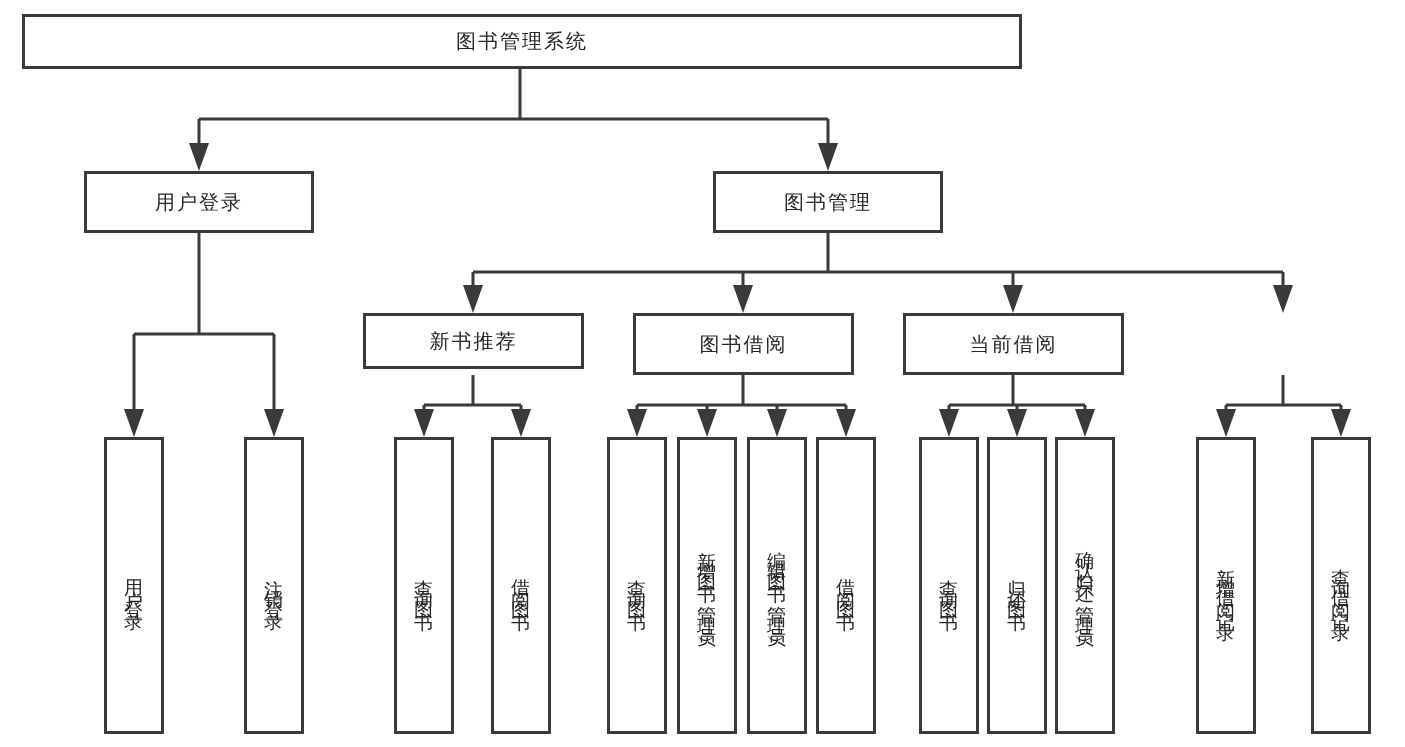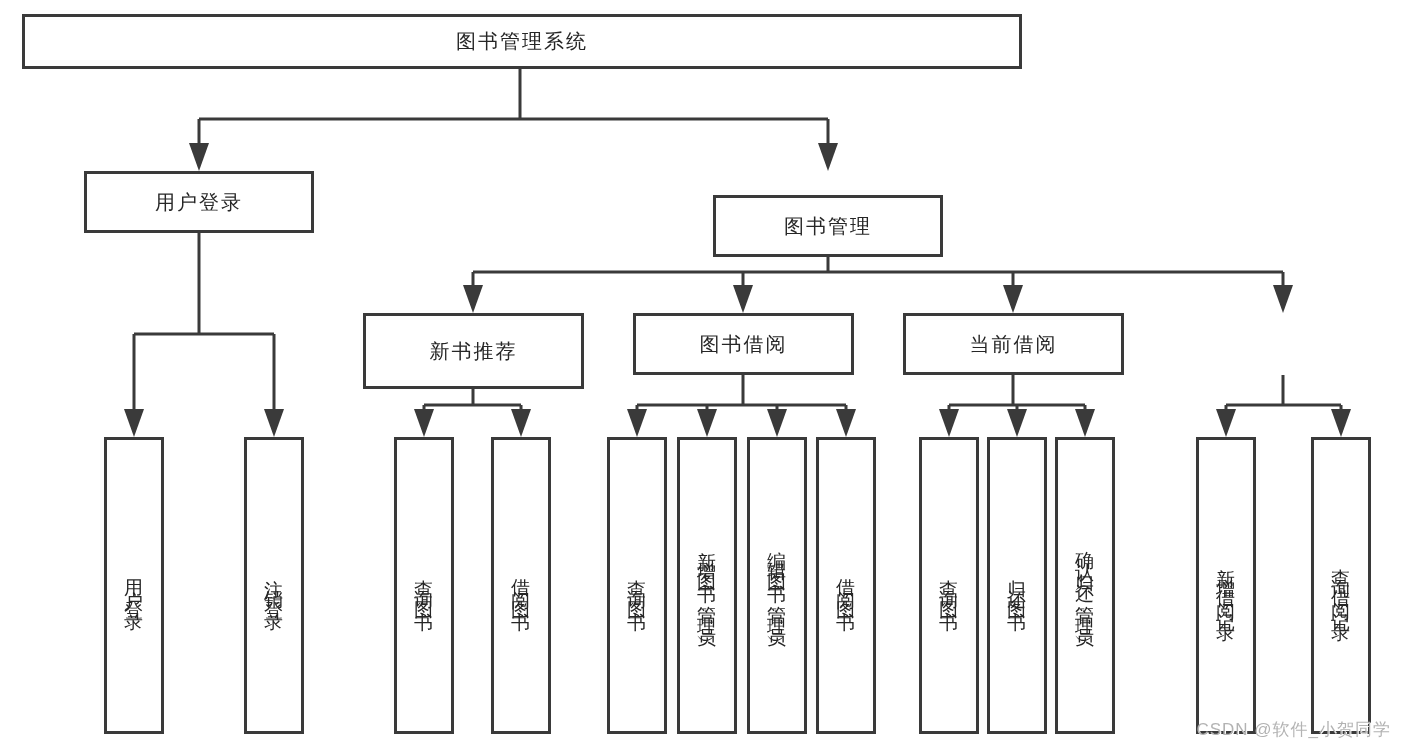--- a/index.html
+++ b/index.html
@@ -108,25 +108,25 @@
     <polygon points="1331,409 1351,409 1341,437"></polygon>
   </svg>
 
   <div class="box hbox" style="left:22px; top:14px; width:1000px; height:55px;">
     <span>图书管理系统</span>
   </div>
 
   <div class="box hbox" style="left:84px; top:171px; width:230px; height:62px;">
     <span>用户登录</span>
   </div>
-  <div class="box hbox" style="left:713px; top:171px; width:230px; height:62px;margin-top:24px;">
+  <div class="box hbox" style="left:713px; top:171px; width:230px; height:62px;">
     <span>图书管理</span>
   </div>
 
-  <div class="box hbox" style="left:363px; top:313px; width:221px; height:76px;">
+  <div class="box hbox" style="left:363px; top:313px; width:221px; height:56px;">
     <span>新书推荐</span>
   </div>
   <div class="box hbox" style="left:903px; top:313px; width:221px; height:62px;">
     <span>当前借阅</span>
   </div>
   <div class="box hbox" style="left:633px; top:313px; width:221px; height:62px;">
     <span>图书借阅</span>
   </div>
 
   <div class="box vbox" style="left:104px; top:437px; width:60px; height:297px;">
@@ -166,15 +166,14 @@
     <span class="vtext">确认归还（管理员）</span>
   </div>
 
   <div class="box vbox" style="left:1196px; top:437px; width:60px; height:297px;">
     <span class="vtext">新增借阅记录</span>
   </div>
   <div class="box vbox" style="left:1311px; top:437px; width:60px; height:297px;">
     <span class="vtext">查询借阅记录</span>
   </div>
 
-  <div class="watermark">CSDN @软件_小贺同学</div>
 
 </div>
 
 </body></html>

